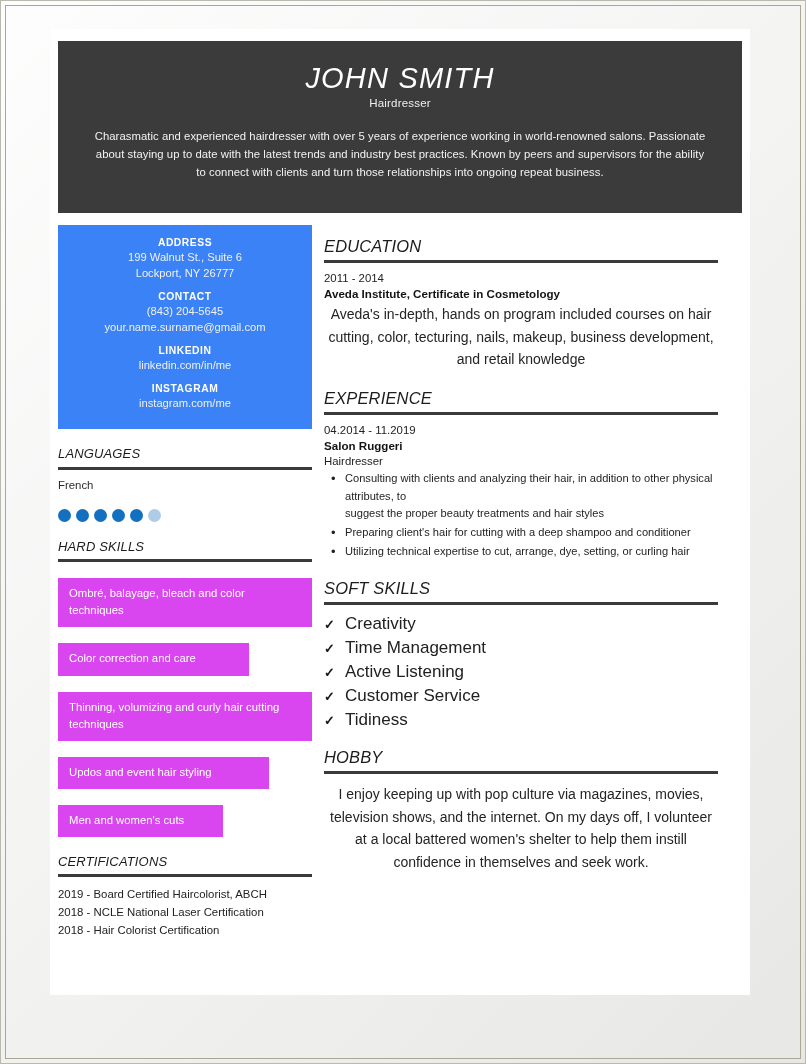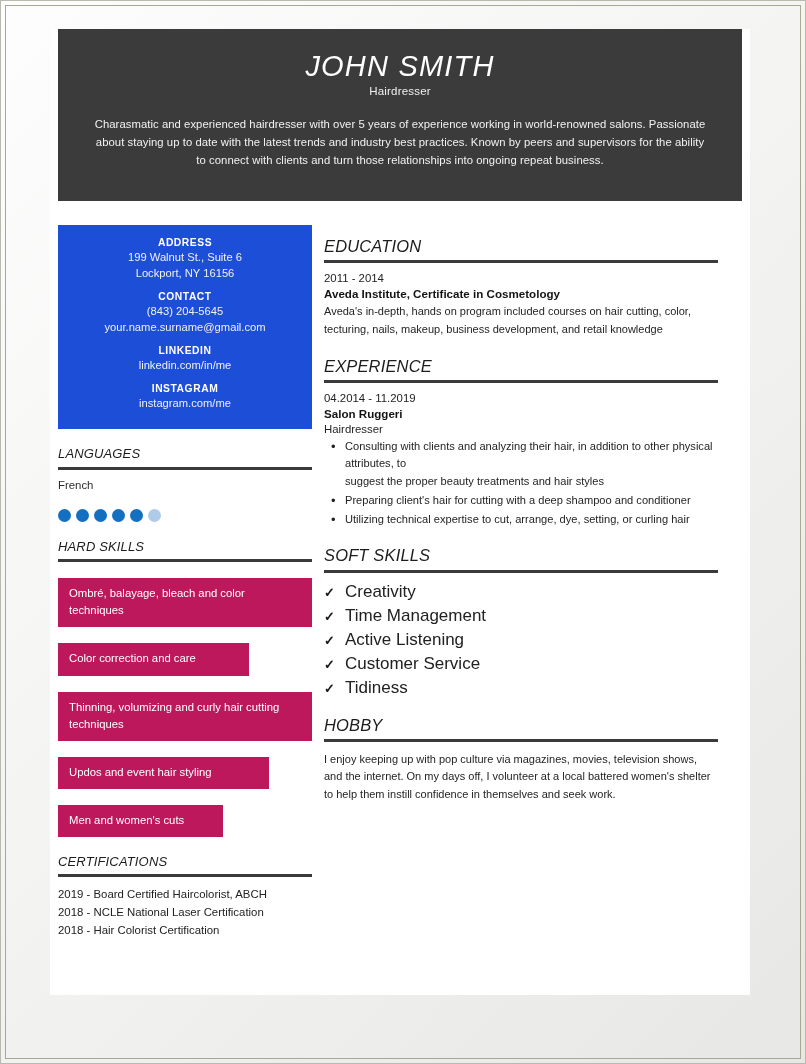--- a/index.html
+++ b/index.html
@@ -38,21 +38,21 @@
     width: 700px;
     height: 966px;
     background: #ffffff;
     box-shadow: 0 0 0 0 rgba(0,0,0,0);
   }
 
   
   #header {
     position: absolute;
     left: 8px;
-    top: 0;
+    top: 12px;
     width: 684px;
     height: 172px;
     background: #3b3b3b;
     color: #ffffff;
     text-align: center;
     padding: 22px 34px 0 34px;
   }
   #name {
     font-size: 29px;
     font-style: italic;
@@ -93,21 +93,21 @@
 
   #right-col {
     position: absolute;
     left: 274px;
     top: 12px;
     width: 394px;
   }
 
   
   #contact-panel {
-    background: #1d4ed8;
+    background: #3b82f6;
     color: #ffffff;
     padding: 12px 14px 16px 14px;
     text-align: center;
   }
   .cg { margin-bottom: 2px; }
   .cg-label {
     font-size: 10.3px;
     font-weight: 700;
     letter-spacing: .55px;
     margin-top: 9px;
@@ -148,21 +148,21 @@
   .dots { display: flex; gap: 5px; }
   .dot {
     width: 13px; height: 13px;
     border-radius: 50%;
     background: #1370c0;
   }
   .dot.off { background: #aecbe8; }
 
   
   .tag {
-    background: #be185d;
+    background: #d946ef;
     color: #ffffff;
     font-size: 11.3px;
     line-height: 1.52;
     padding: 7px 11px 8px 11px;
     margin-bottom: 9px;
     display: block;
     margin-top: 16px;
   }
   .tag.w-full  { width: 100%; }
   .tag.w-wide  { width: 83%; }
@@ -187,23 +187,24 @@
     font-weight: 700;
     color: #141414;
     margin-bottom: 3px;
   }
   .role-line {
     font-size: 11.4px;
     color: #232323;
     margin-bottom: 3px;
   }
   .body-text {
-    font-size: 11px;
+    font-size: 14px;
     line-height: 1.62;
     color: #242424;
+    text-align: center;
   }
 
   ul.bullets {
     list-style: none;
     margin: 2px 0 0 0;
     padding: 0;
   }
   ul.bullets li {
     position: relative;
     padding-left: 21px;
@@ -259,21 +260,21 @@
   </div>
 
   <div id="cols">
 
     <div id="left-col">
 
       <div id="contact-panel">
           <div class="cg">
             <div class="cg-label">ADDRESS</div>
             <div class="cg-value">199 Walnut St., Suite 6</div>
-            <div class="cg-value">Lockport, NY 16156</div>
+            <div class="cg-value">Lockport, NY 26777</div>
           </div>
           <div class="cg">
             <div class="cg-label">CONTACT</div>
             <div class="cg-value">(843) 204-5645</div>
             <div class="cg-value">your.name.surname@gmail.com</div>
           </div>
           <div class="cg">
             <div class="cg-label">LINKEDIN</div>
             <div class="cg-value">linkedin.com/in/me</div>
           </div>

